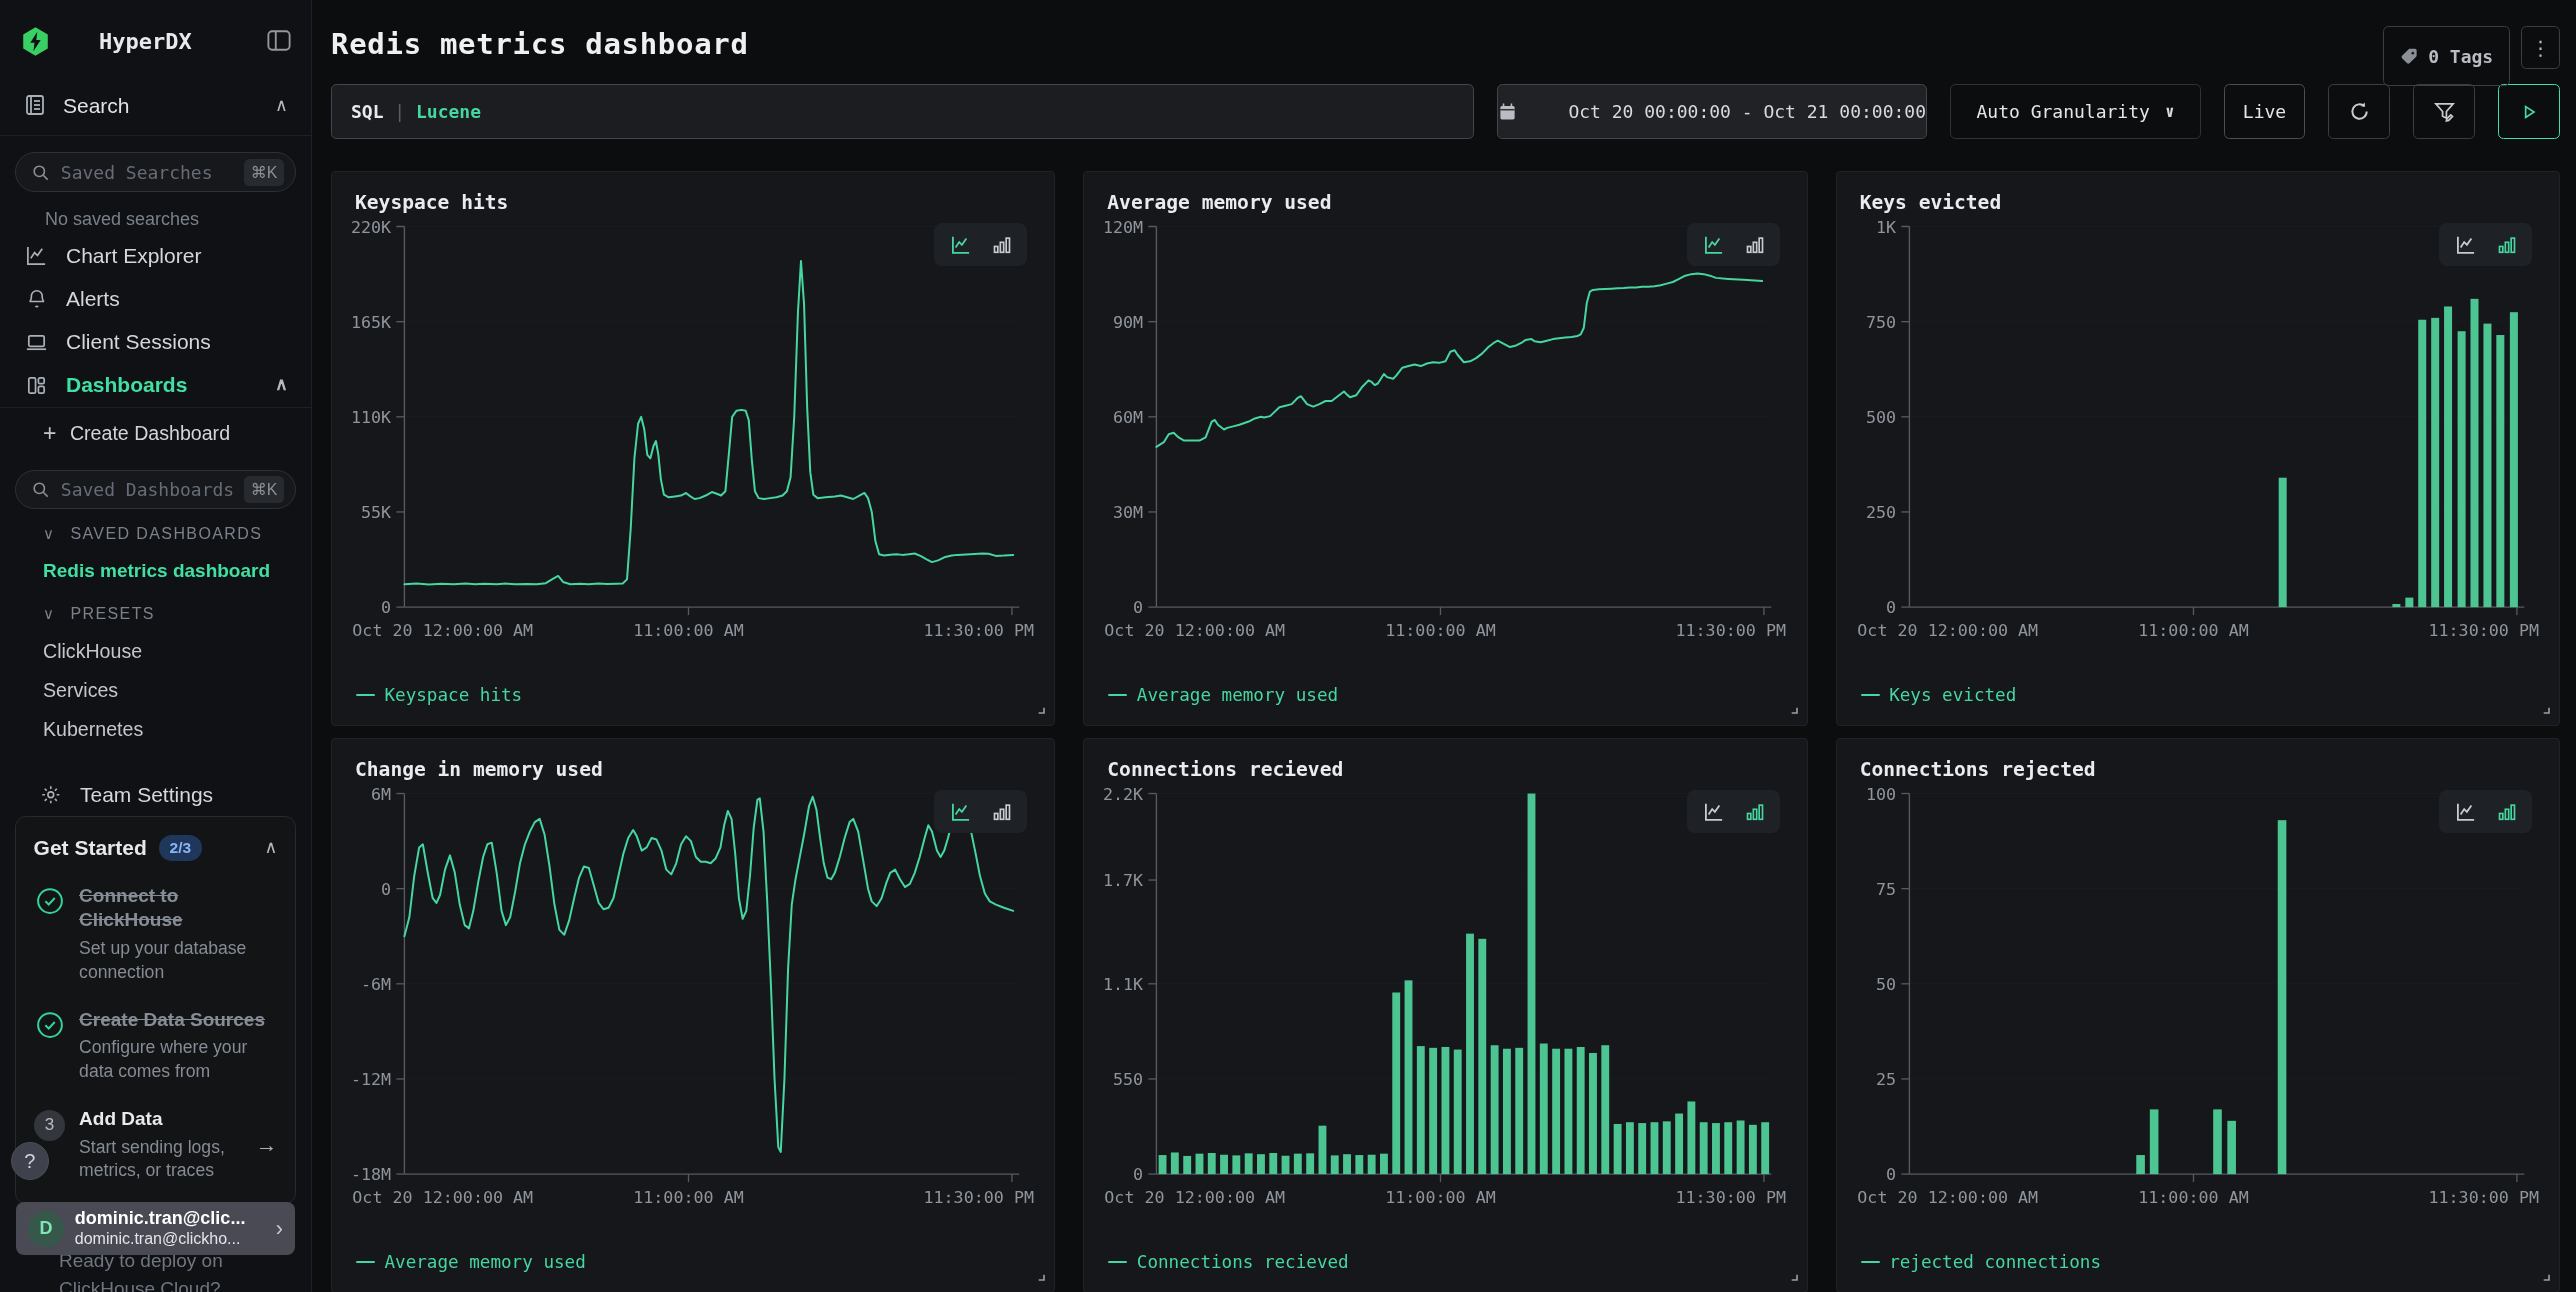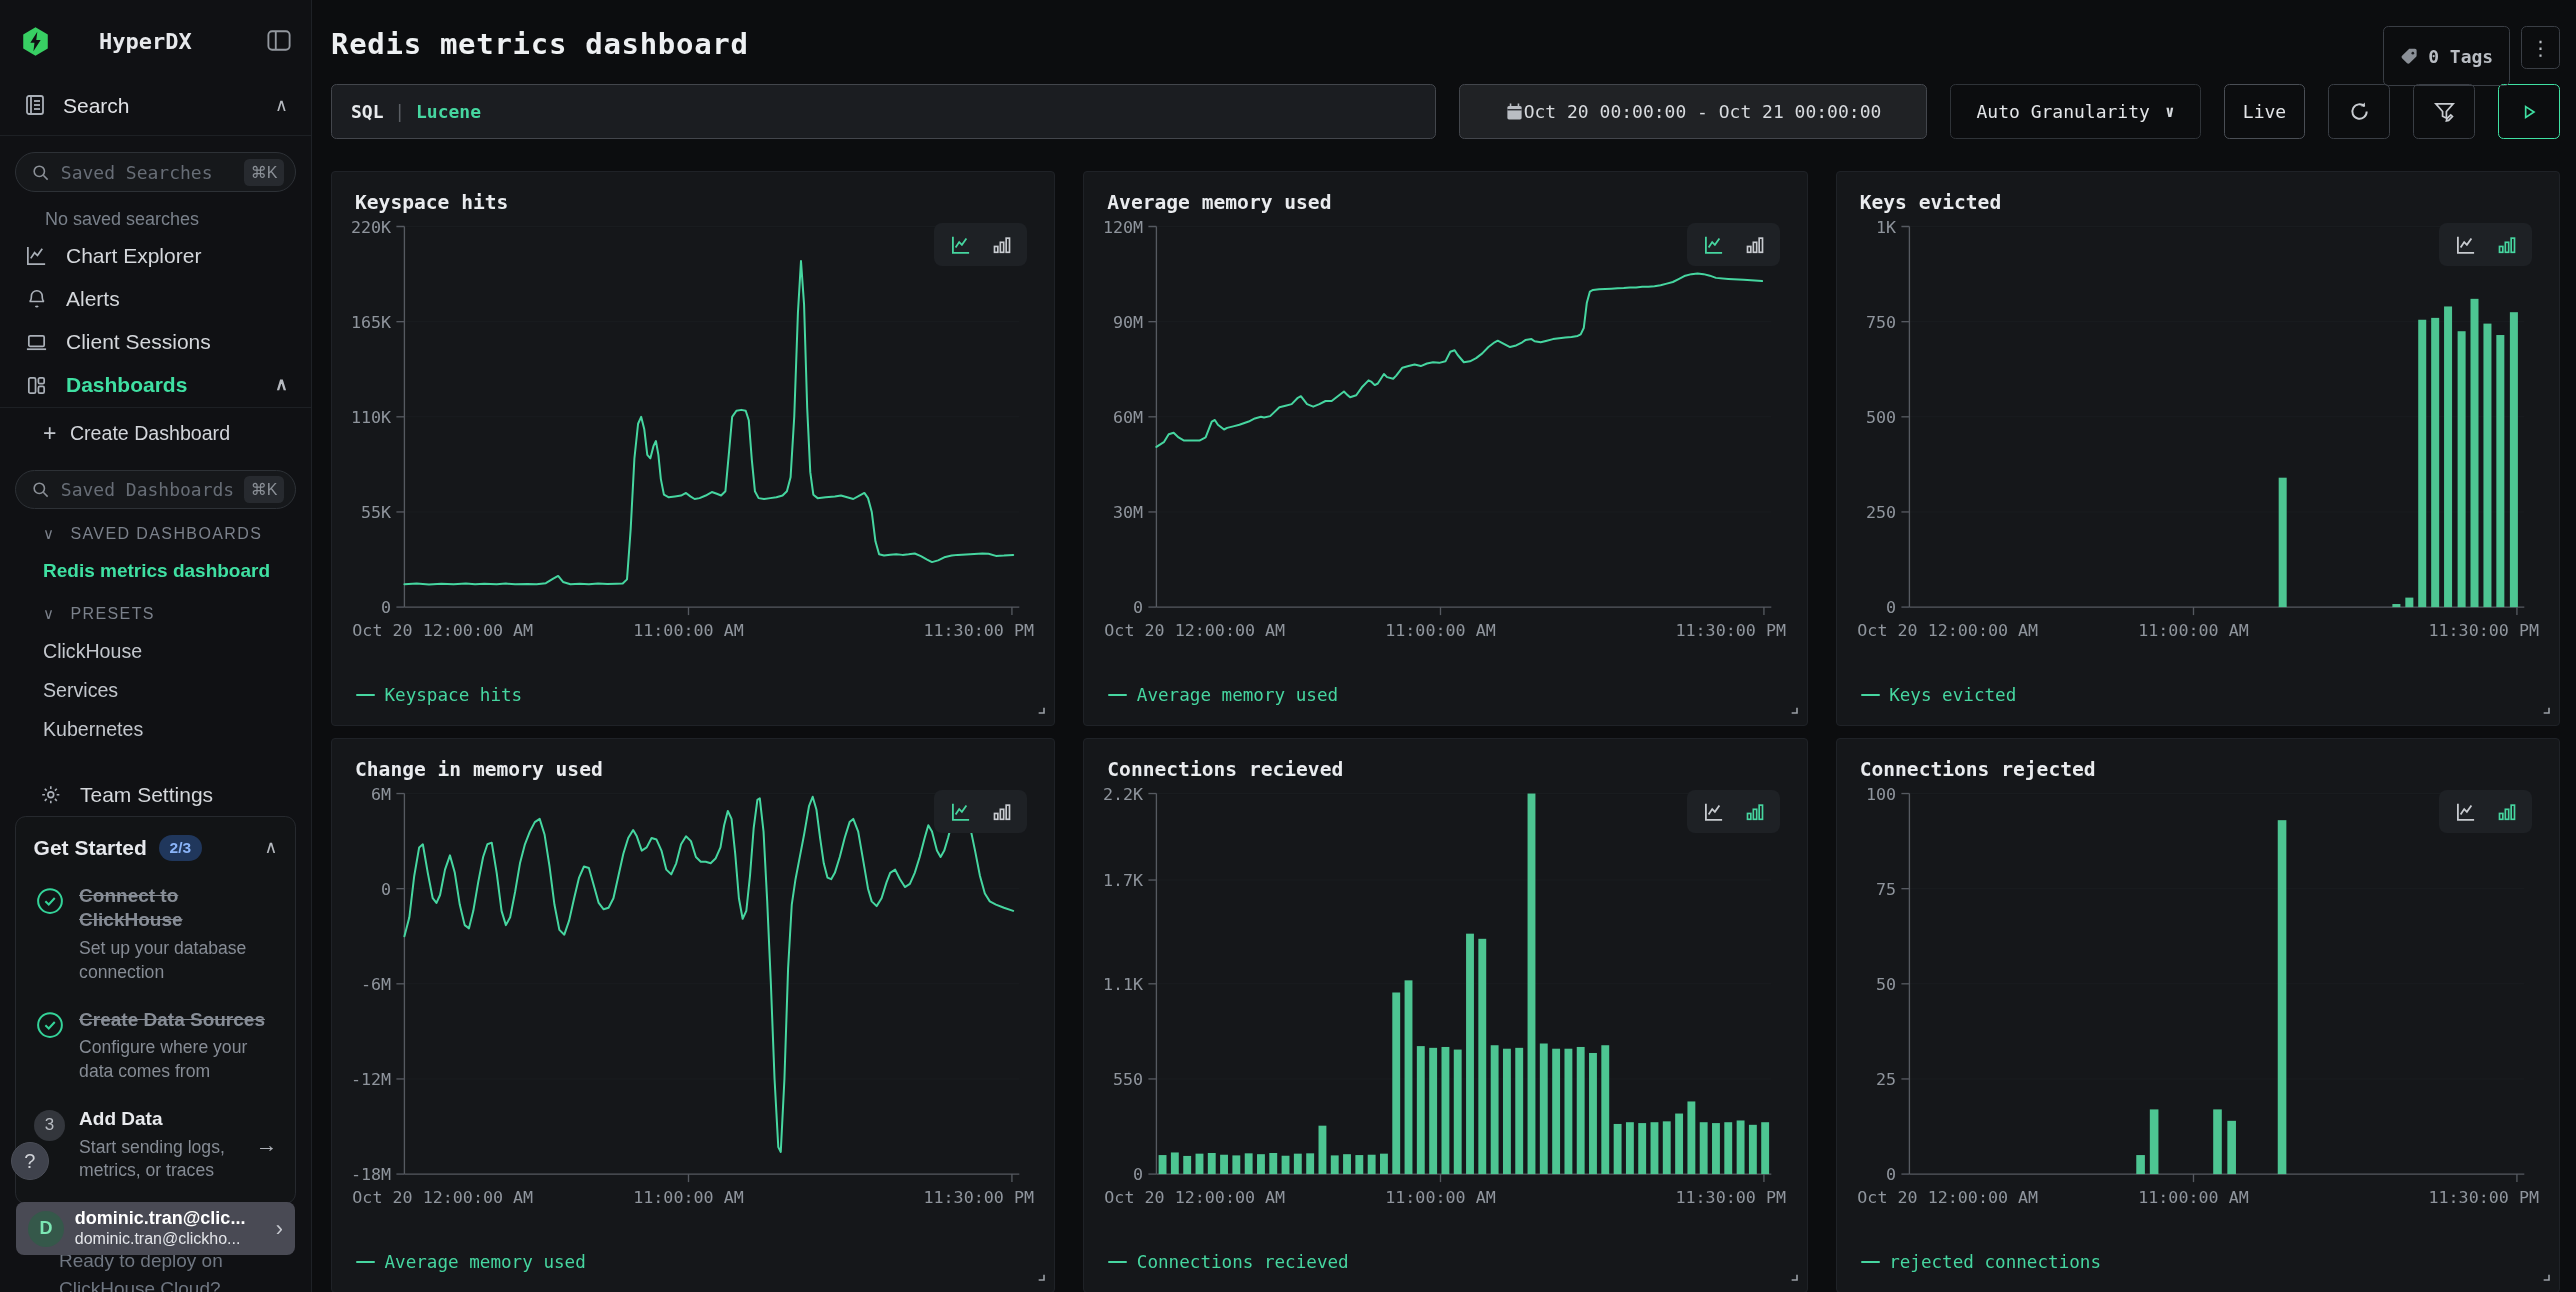--- a/index.html
+++ b/index.html
@@ -80,21 +80,21 @@
   .toolbar{display:flex;gap:23px;margin-top:23px;height:55px;}
   .search-box{flex:1;display:flex;align-items:center;background:#1b1d21;border:1.4px solid #43464c;
     border-radius:5.4px;padding:0 19px;min-width:0;}
   .search-box input{flex:1;background:none;border:none;outline:none;
     font-family:"DejaVu Sans Mono",monospace;font-size:19px;color:var(--text);min-width:0;}
   .search-box input::placeholder{color:#6f747c;}
   .lang{display:flex;align-items:center;gap:10.8px;font-family:"DejaVu Sans Mono",monospace;font-size:18px;}
   .lang .sql{color:#e8eaed;font-weight:bold;cursor:pointer;}
   .lang .sep{color:#5a5e64;}
   .lang .lucene{color:var(--green);font-weight:bold;cursor:pointer;}
-  .date-btn{width:468px;background:#202225;border-color:#43464c;gap:0;color:#d7dade;}
+  .date-btn{width:430px;background:#202225;border-color:#43464c;gap:0;color:#d7dade;justify-content:space-between;}
   .gran-btn{width:251px;border-color:#2f3338;gap:15px;color:#e4e6e9;}
   .gran-btn .dchev{font-weight:bold;font-size:16px;color:#d7dade;}
   .live-btn{width:81px;border-color:#4a4e55;color:#e4e6e9;}
   .icon-btn{width:62px;}
   .play-btn{border-color:var(--sgreen);}
   
   .grid{display:grid;grid-template-columns:repeat(3,1fr);grid-template-rows:555px 555px;
     gap:12px 28px;margin-top:32px;}
   .card{position:relative;background:var(--card);border:0.7px solid var(--card-border);border-radius:4px;overflow:hidden;}
   .card-title{position:absolute;top:19px;left:23px;font-family:"DejaVu Sans Mono",monospace;

